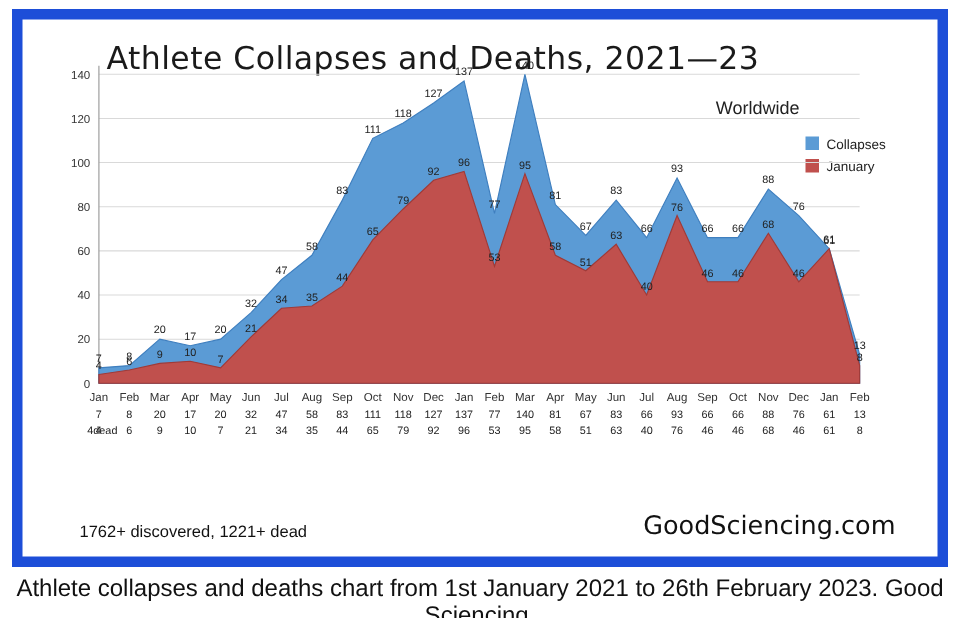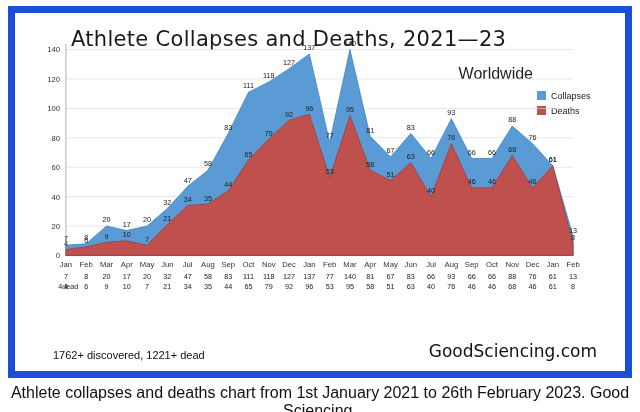--- a/index.html
+++ b/index.html
@@ -1,21 +1,21 @@
 <!DOCTYPE html>
 <html><head>
 <meta charset="utf-8">
 <style>
   html,body{margin:0;padding:0;}
   body{width:640px;height:412px;background:#ffffff;font-family:"Liberation Sans",sans-serif;overflow:hidden;}
   #wrap{position:relative;width:640px;height:412px;}
   .figure{position:absolute;left:8px;top:6px;width:624px;height:372px;border:7px solid #1d4ed8;background:#fff;box-sizing:border-box;}
   .plotbox{position:absolute;left:0;top:0;width:100%;height:100%;}
   .chart-title{position:absolute;left:56px;top:14px;font-size:21px;font-family:"DejaVu Sans",sans-serif;color:#1a1a1a;letter-spacing:0.3px;white-space:nowrap;}
-  .worldwide{position:absolute;right:92px;top:52px;font-size:16px;color:#222;}
+  .worldwide{position:absolute;right:92px;top:52px;font-size:12px;color:#222;}
   .legend{position:absolute;right:14px;top:78px;width:74px;font-size:9px;color:#222;}
   .legend .row{display:flex;align-items:flex-start;margin-bottom:5px;}
   .legend .sw{width:9px;height:9px;margin-right:5px;display:inline-block;}
   .sw.collapses{background:#5b9bd5;}
   .sw.deaths{background:#c0504d;}
   .footer-note{position:absolute;left:38px;bottom:26px;font-size:11px;color:#111;}
   .footer-note2{position:absolute;left:38px;bottom:10px;font-size:11px;color:#111;}
   .brand{position:absolute;right:28px;bottom:10px;font-size:17px;color:#111;font-family:"DejaVu Sans",sans-serif;text-align:center;}
   .caption{position:absolute;left:0;top:384px;width:640px;text-align:center;font-size:16px;color:#111;}
   svg{display:block;}
@@ -36,21 +36,21 @@
     <div class="chart-title">Athlete Collapses and Deaths, 2021—23</div>
     <div class="worldwide">Worldwide</div>
 
     <div class="legend">
       <div class="row">
         <span class="sw collapses"></span>
         <span>Collapses</span>
       </div>
       <div class="row">
         <span class="sw deaths"></span>
-        <span>Deaths</span>
+        <span>January</span>
       </div>
     </div>
 
     <svg class="plotbox" id="plot" width="624" height="372" viewBox="0 0 624 372">
         <line x1="48" y1="252" x2="575" y2="252" class="gridline"></line>
         <text x="42" y="255" text-anchor="end" class="ylabel">0</text>
         <line x1="48" y1="221.42857142857144" x2="575" y2="221.42857142857144" class="gridline"></line>
         <text x="42" y="224.42857142857144" text-anchor="end" class="ylabel">20</text>
         <line x1="48" y1="190.85714285714286" x2="575" y2="190.85714285714286" class="gridline"></line>
         <text x="42" y="193.85714285714286" text-anchor="end" class="ylabel">40</text>

